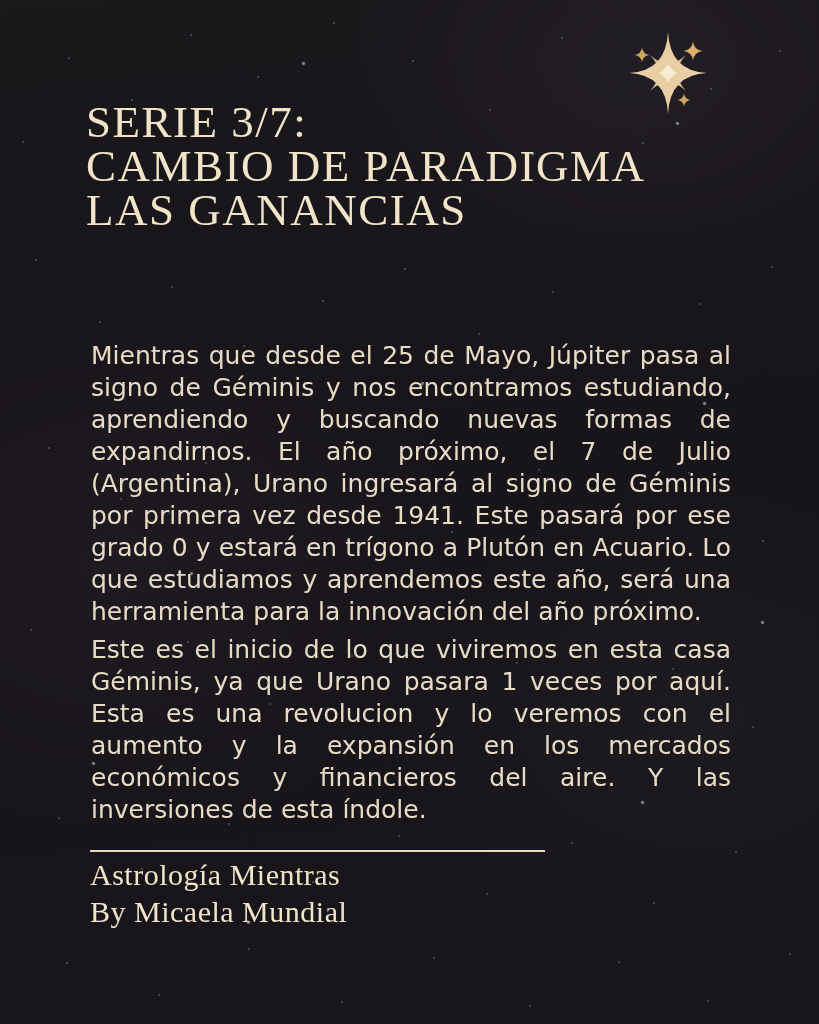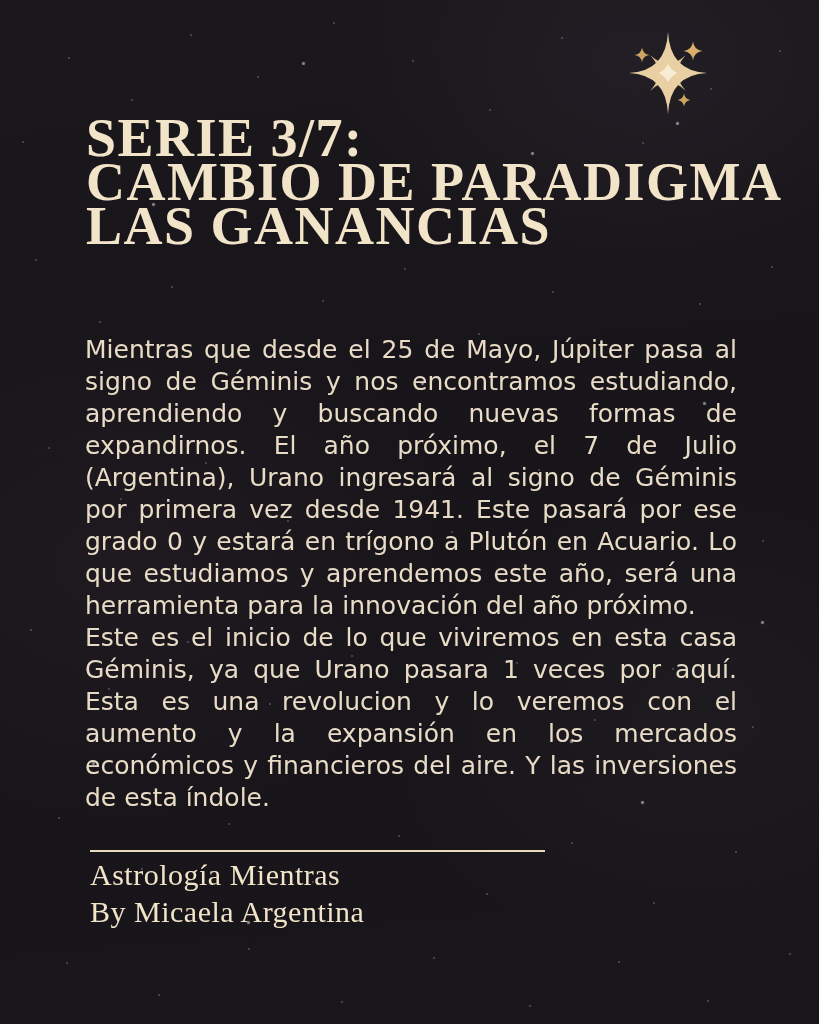--- a/index.html
+++ b/index.html
@@ -58,41 +58,41 @@
   .sparkle {
     position: absolute;
     left: 613px;
     top: 18px;
     width: 110px;
     height: 110px;
   }
   .title-block {
     position: absolute;
     left: 86px;
-    top: 116px;
+    top: 100px;
     font-family: "Liberation Serif", serif;
-    font-size: 54px;
+    font-size: 45px;
     line-height: 44px;
     letter-spacing: 1.5px;
     color: var(--text-cream);
     text-transform: uppercase;
-    font-weight: 700;
+    font-weight: 400;
   }
   .body-text {
     position: absolute;
     left: 85px;
     top: 334px;
     width: 652px;
     font-family: "DejaVu Sans", sans-serif;
     font-size: 25px;
     line-height: 32px;
     color: var(--body-cream);
     text-align: justify;
   }
-  .body-text p { margin: 0; }
+  .body-text p { margin: 6px; }
   .footer-divider {
     position: absolute;
     left: 90px;
     top: 850px;
     width: 455px;
     border-top: 2px solid #ead9bb;
   }
   .footer-block {
     position: absolute;
     left: 90px;
@@ -137,16 +137,16 @@
 
   <div class="body-text">
     <p>Mientras que desde el 25 de Mayo, Júpiter pasa al signo de Géminis y nos encontramos estudiando, aprendiendo y buscando nuevas formas de expandirnos. El año próximo, el 7 de Julio (Argentina), Urano ingresará al signo de Géminis por primera vez desde 1941. Este pasará por ese grado 0 y estará en trígono a Plutón en Acuario. Lo que estudiamos y aprendemos este año, será una herramienta para la innovación del año próximo.</p>
     <p>Este es el inicio de lo que viviremos en esta casa Géminis, ya que Urano pasara 1 veces por aquí. Esta es una revolucion y lo veremos con el aumento y la expansión en los mercados económicos y financieros del aire. Y las inversiones de esta índole.</p>
   </div>
 
   <div class="footer-divider"></div>
 
   <div class="footer-block">
     <div>Astrología Mientras</div>
-    <div>By Micaela Argentina</div>
+    <div>By Micaela Mundial</div>
   </div>
 
 </div>
 
 </body></html>

